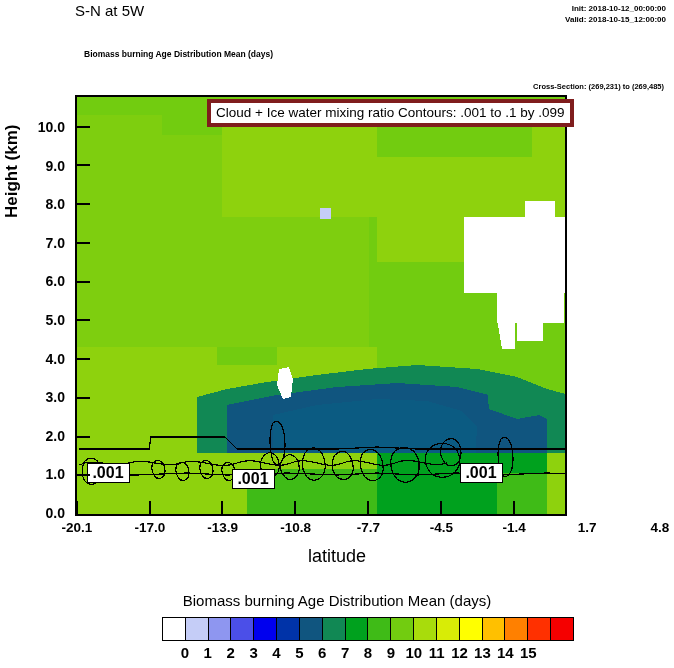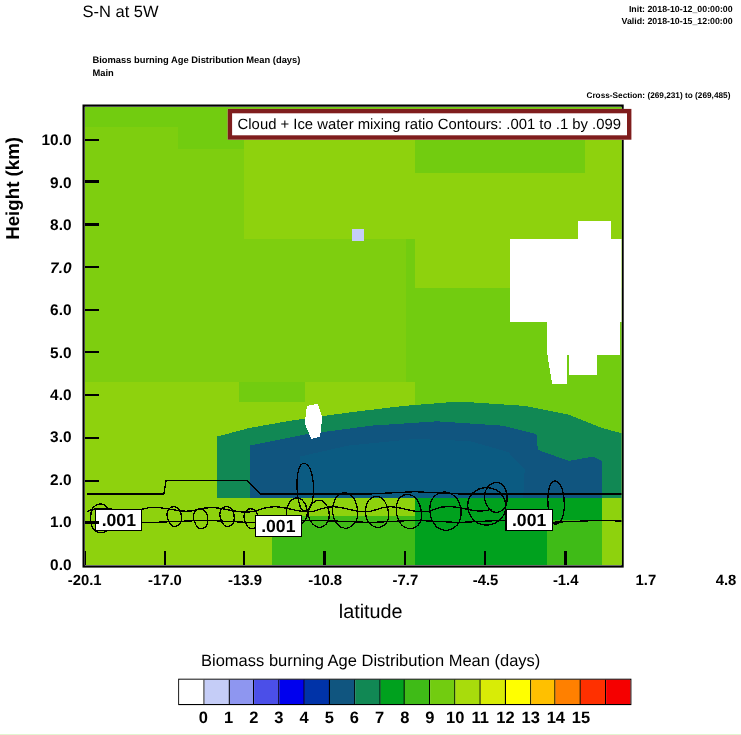--- a/index.html
+++ b/index.html
@@ -123,21 +123,20 @@
 
 <div class="abs" id="header-title">S-N at 5W</div>
 
 <div class="abs" id="run-info">
   <div>Init: 2018-10-12_00:00:00</div>
   <div>Valid: 2018-10-15_12:00:00</div>
 </div>
 
 <div class="abs" id="subtitle-block">
   <div>Biomass burning Age Distribution Mean   (days)</div>
-  <div>Main</div>
 </div>
 
 <div class="abs" id="cross-section">Cross-Section: (269,231) to (269,485)</div>
 
 <div class="abs" id="plot-frame">
   <svg width="583" height="417" viewBox="0 0 583 417" shape-rendering="crispEdges">
 
     <rect x="0" y="0" width="583" height="417" fill="#72cc10"></rect>
 
     <path d="M0,0 L90,0 L90,20 L145,20 L145,0 L583,0 L583,30 L0,30 Z" fill="#72cc10"></path>
@@ -274,21 +273,21 @@
 <div class="abs" id="contour-title-box">Cloud + Ice water mixing ratio Contours: .001 to .1 by .099</div>
 
 <div class="abs" id="ytick-labels">
     <div class="ytick-label abs" style="left: 5px; top: 505px;">0.0</div>
     <div class="ytick-label abs" style="left: 5px; top: 466.389px;">1.0</div>
     <div class="ytick-label abs" style="left: 5px; top: 427.778px;">2.0</div>
     <div class="ytick-label abs" style="left: 5px; top: 389.167px;">3.0</div>
     <div class="ytick-label abs" style="left: 5px; top: 350.556px;">4.0</div>
     <div class="ytick-label abs" style="left: 5px; top: 311.944px;">5.0</div>
     <div class="ytick-label abs" style="left: 5px; top: 273.333px;">6.0</div>
-    <div class="ytick-label abs" style="left: 5px; top: 234.722px; font-style: italic;">7.0</div>
+    <div class="ytick-label abs" style="left: 5px; top: 234.722px;">7.0</div>
     <div class="ytick-label abs" style="left: 5px; top: 196.111px;">8.0</div>
     <div class="ytick-label abs" style="left: 5px; top: 157.5px;">9.0</div>
     <div class="ytick-label abs" style="left: 5px; top: 118.889px;">10.0</div>
   </div>
 <div class="abs" id="xtick-labels">
     <div class="xtick-label abs" style="left: 77px; top: 520px;">-20.1</div>
     <div class="xtick-label abs" style="left: 149.875px; top: 520px;">-17.0</div>
     <div class="xtick-label abs" style="left: 222.75px; top: 520px;">-13.9</div>
     <div class="xtick-label abs" style="left: 295.625px; top: 520px;">-10.8</div>
     <div class="xtick-label abs" style="left: 368.5px; top: 520px;">-7.7</div>

